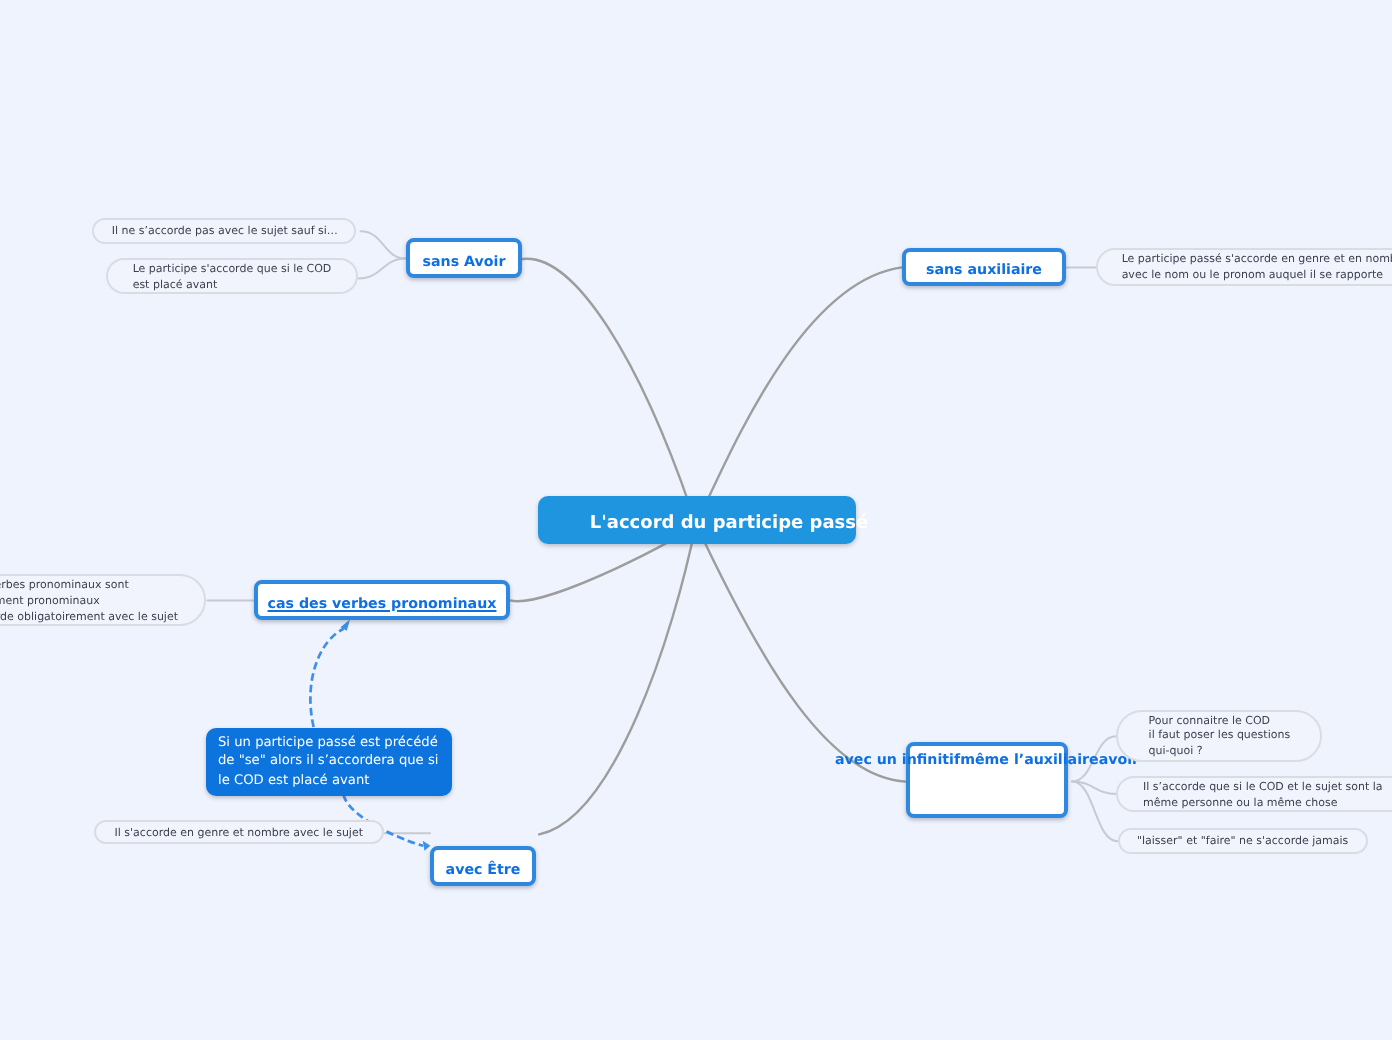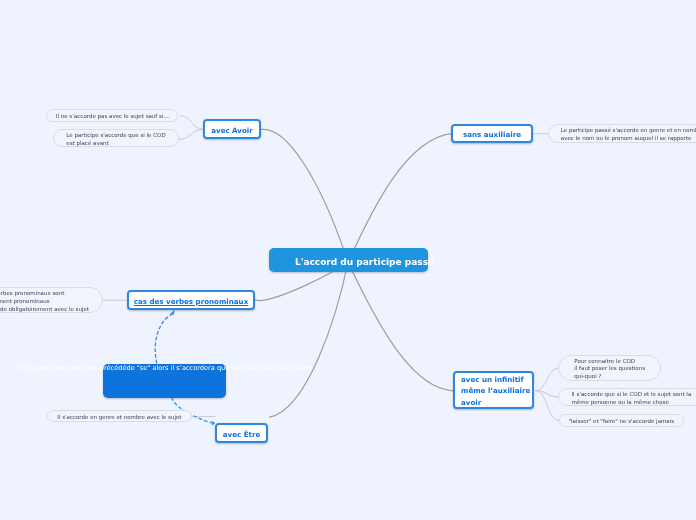--- a/index.html
+++ b/index.html
@@ -10,27 +10,27 @@
   .node{position:absolute;box-sizing:border-box;white-space:nowrap;
         -webkit-font-smoothing:antialiased;transform:translateZ(0);}
   .leaf{background:#f1f4fd;border:1px solid #d9dce3;border-radius:14px;color:#3c4250;
         font-size:5.5px;line-height:7.7px;display:flex;align-items:center;justify-content:center;
         padding:0 9.5px;}
   .leaf .lines{position:relative;top:1.5px;}
   .lines{display:flex;flex-direction:column;align-items:flex-start;}
   .branch{background:#fff;border:2px solid #2f88e0;border-radius:4px;color:#0d6fe2;
           font-weight:bold;font-size:7.1px;line-height:9px;display:flex;align-items:center;
           justify-content:center;padding:2px 7px 0;box-shadow:0 1px 2px rgba(60,70,90,.35);}
-  .branch.multi{flex-direction:column;align-items:flex-start;justify-content:space-between;
+  .branch.multi{flex-direction:row;align-items:flex-start;justify-content:center;
                 padding:2.6px 6px 0;line-height:8.5px;}
   .root{background:#1f95e0;border-radius:5px;color:#fff;font-weight:bold;font-size:9px;
         display:flex;align-items:center;justify-content:center;padding-top:3px;
         box-shadow:0 1px 2px rgba(60,70,90,.3);}
   .callout{background:#0d74dd;border-radius:5px;color:#fff;font-size:6.6px;line-height:9.3px;
-           display:flex;flex-direction:row;justify-content:center;padding:0 6px;
+           display:flex;flex-direction:column;justify-content:center;padding:0 6px;
            box-shadow:0 1px 2px rgba(60,70,90,.3);}
 </style>
 </head>
 <body>
 
 <div id="stage">
 
 <svg class="links" viewBox="0 0 696 520">
   <g fill="none" stroke="#9d9d9d" stroke-width="1.2" stroke-linecap="round">
    <path d="M261.3,129.5 C287.2,126.3 320.8,180.5 348,262"></path>
@@ -56,21 +56,21 @@
   <g fill="#3d8fe8" stroke="none">
    <path d="M175,309.8 L170.2,313.6 L173.4,315.4 Z"></path>
    <path d="M215.2,422.9 L211.4,420.4 L212.2,425.4 Z"></path>
   </g>
 </svg>
 
 <div class="node root" style="left:269px;top:248px;width:159px;height:24px;padding-left:32px;">
       <span>L'accord du participe passé</span>
     </div>
 <div class="node branch" style="left:203px;top:119px;width:58px;height:20px;">
-      <span>avec Avoir</span>
+      <span>sans Avoir</span>
     </div>
 <div class="node branch" style="left:451px;top:124px;width:82px;height:19px;">
       <span>sans auxiliaire</span>
     </div>
 <div class="node branch" style="left:127px;top:290px;width:128px;height:20px;text-decoration:underline;">
       <span>cas des verbes pronominaux</span>
     </div>
 <div class="node branch" style="left:215px;top:407px;width:53px;height:20px;margin-top:16px;">
       <span>avec Être</span>
     </div>

